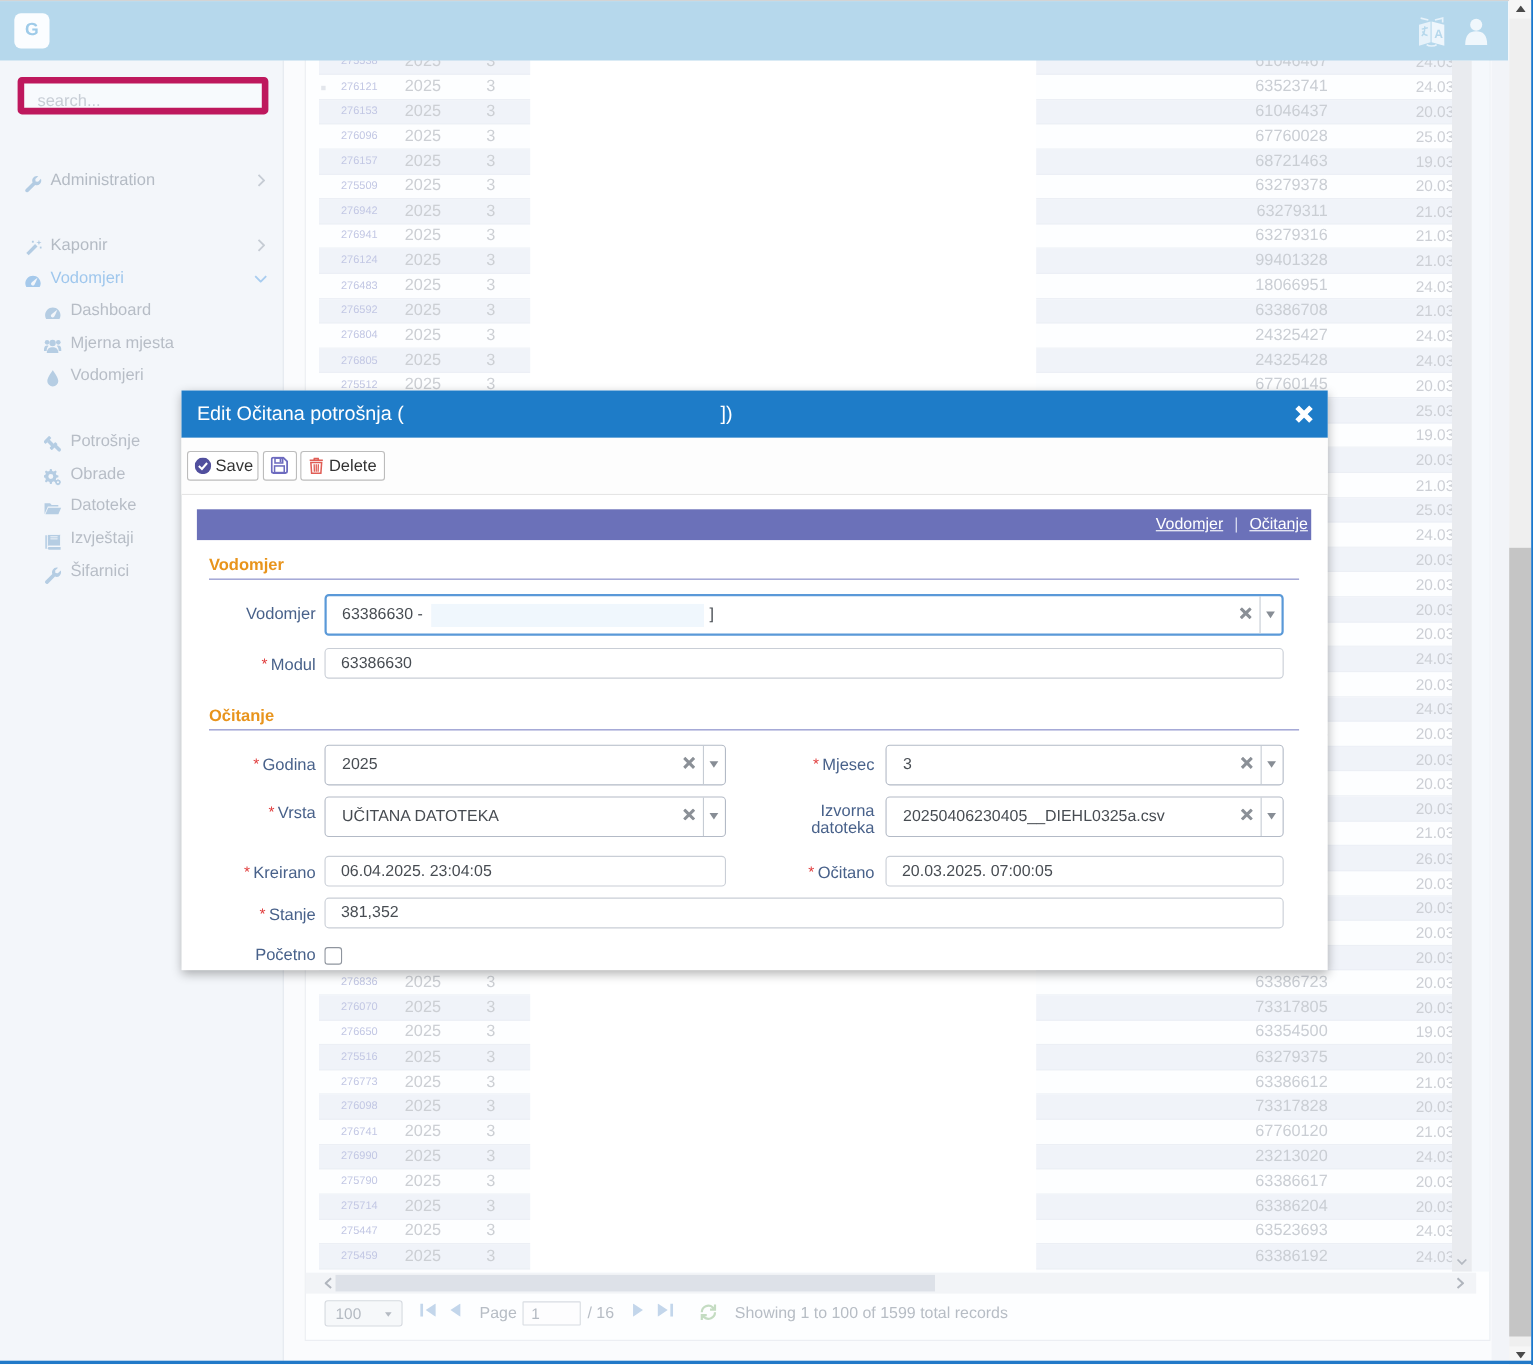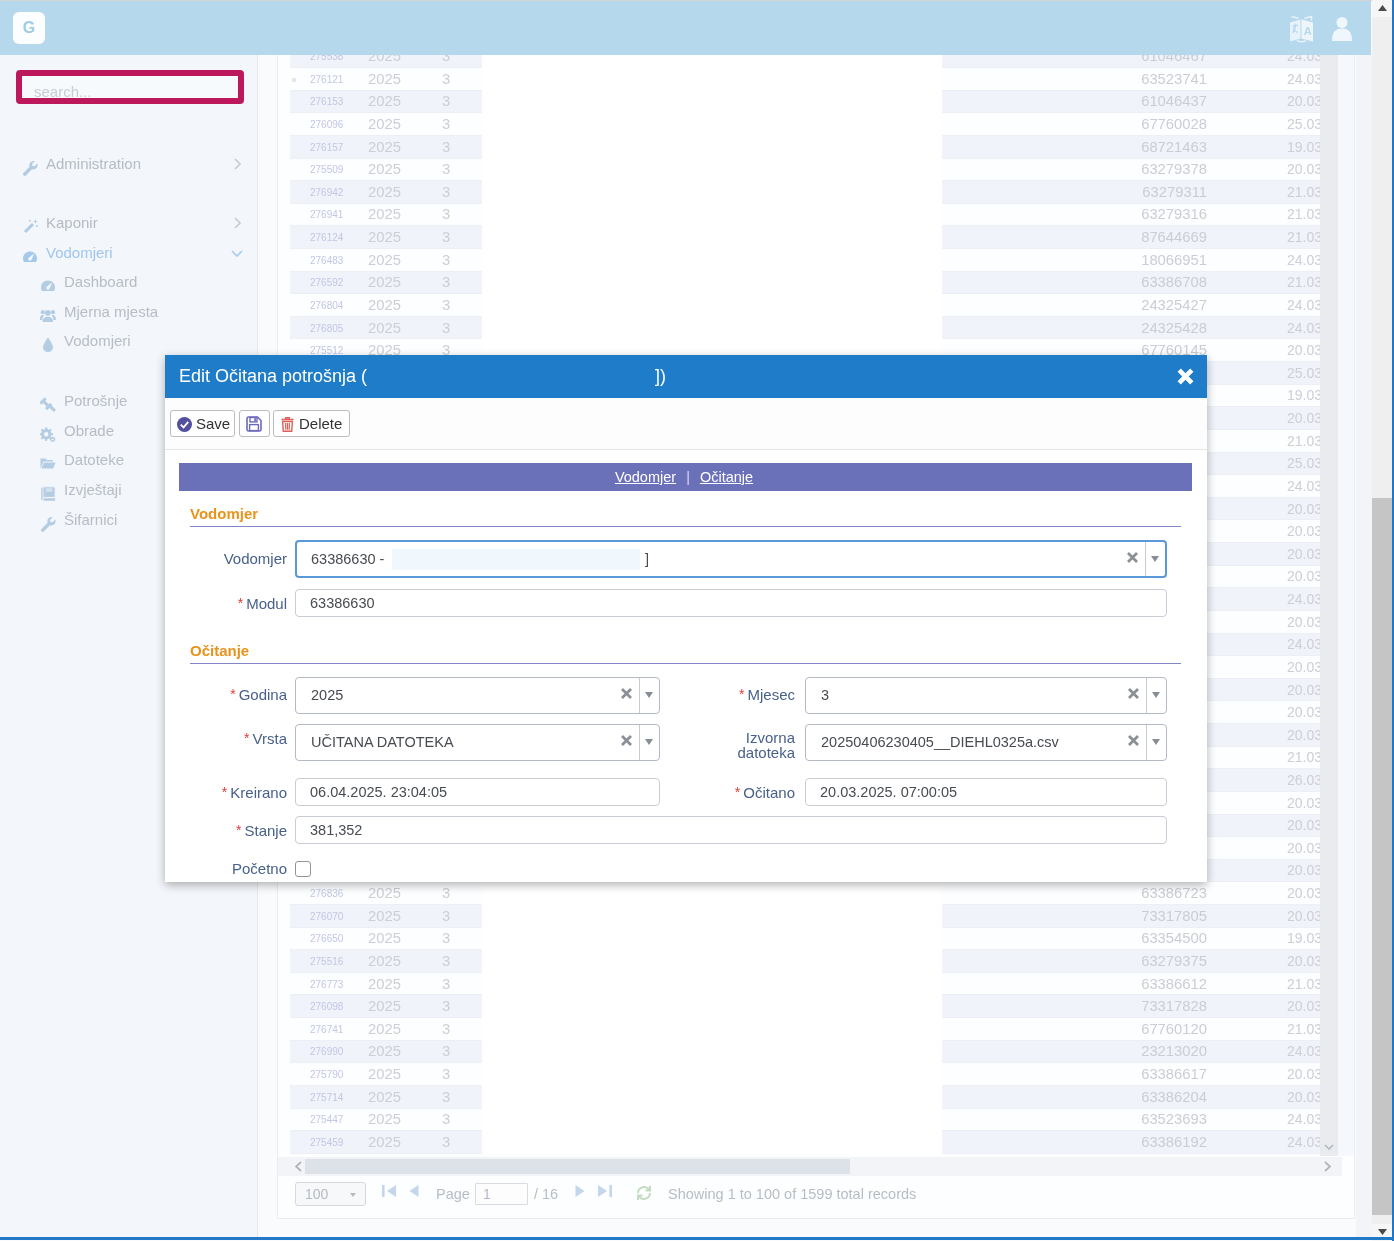--- a/index.html
+++ b/index.html
@@ -52,21 +52,21 @@
 #mhead{position:absolute;left:0;top:0;width:1042px;height:43px;background:#1e7cc8;color:#fff;font-size:18px;line-height:43px;padding-left:14px}
 #mhead .sp{display:inline-block;width:288px}
 #mclose{position:absolute;right:13px;top:13px;width:17px;height:17px}
 #mtool{position:absolute;left:0;top:43px;width:1042px;height:52px;background:#fdfdfd;border-bottom:1px solid #e5e5e5}
 .tbtn{position:absolute;top:12px;height:27px;border:1px solid #bcbcbc;border-radius:3px;background:#fff;font-size:15px;color:#333;line-height:25px}
 #btn-save{left:5px;width:65px}
 #btn-flop{left:74px;width:31px}
 #btn-del{left:108px;width:77px}
 .tbtn svg{vertical-align:-3px}
 
-#pbar{position:absolute;left:14px;top:108px;width:1013px;height:28px;background:#6b71b9;color:#fff;font-size:14.5px;line-height:28px;text-align:center;padding-right:3px}
+#pbar{position:absolute;left:14px;top:108px;width:1013px;height:28px;background:#6b71b9;color:#fff;font-size:14.5px;line-height:28px;text-align:right;padding-right:3px}
 #pbar a{color:#fff;text-decoration:underline}
 #pbar .sep{color:#d6d9ef;text-decoration:none;padding:0 10px}
 .sect{position:absolute;left:25px;font-size:15px;font-weight:bold;color:#e8941c}
 .shr{position:absolute;left:25px;width:991px;height:1px;background:#8186c6}
 .flabel{position:absolute;font-size:15px;color:#48618a;text-align:right;white-space:pre}
 .flabel .ast{color:#e03b3b;font-size:14px;vertical-align:1px;margin-right:3px}
 .combo{position:absolute;border:1px solid #b3bac6;border-radius:4px;background:#fff;height:37px}
 .combo .val{position:absolute;left:15px;top:0;line-height:35px;font-size:14.5px;color:#474c52;white-space:pre}
 .combo .clr{position:absolute;top:10px;width:11px;height:11px}
 .combo .arbox{position:absolute;right:0;top:0;width:20px;height:35px;border-left:1px solid #c6ccd4}
@@ -132,21 +132,21 @@
         <span class="c-id">276941</span>
         <span class="c-yr">2025</span>
         <span class="c-mo">3</span>
         <span class="c-num">63279316</span>
         <span class="c-dt">21.03.2</span>
       </div>
 <div class="trow stripe" style="top:226.4px">
         <span class="c-id">276124</span>
         <span class="c-yr">2025</span>
         <span class="c-mo">3</span>
-        <span class="c-num">87644669</span>
+        <span class="c-num">99401328</span>
         <span class="c-dt">21.03.2</span>
       </div>
 <div class="trow" style="top:249.0px">
         <span class="c-id">276483</span>
         <span class="c-yr">2025</span>
         <span class="c-mo">3</span>
         <span class="c-num">18066951</span>
         <span class="c-dt">24.03.2</span>
       </div>
 <div class="trow stripe" style="top:271.6px">

